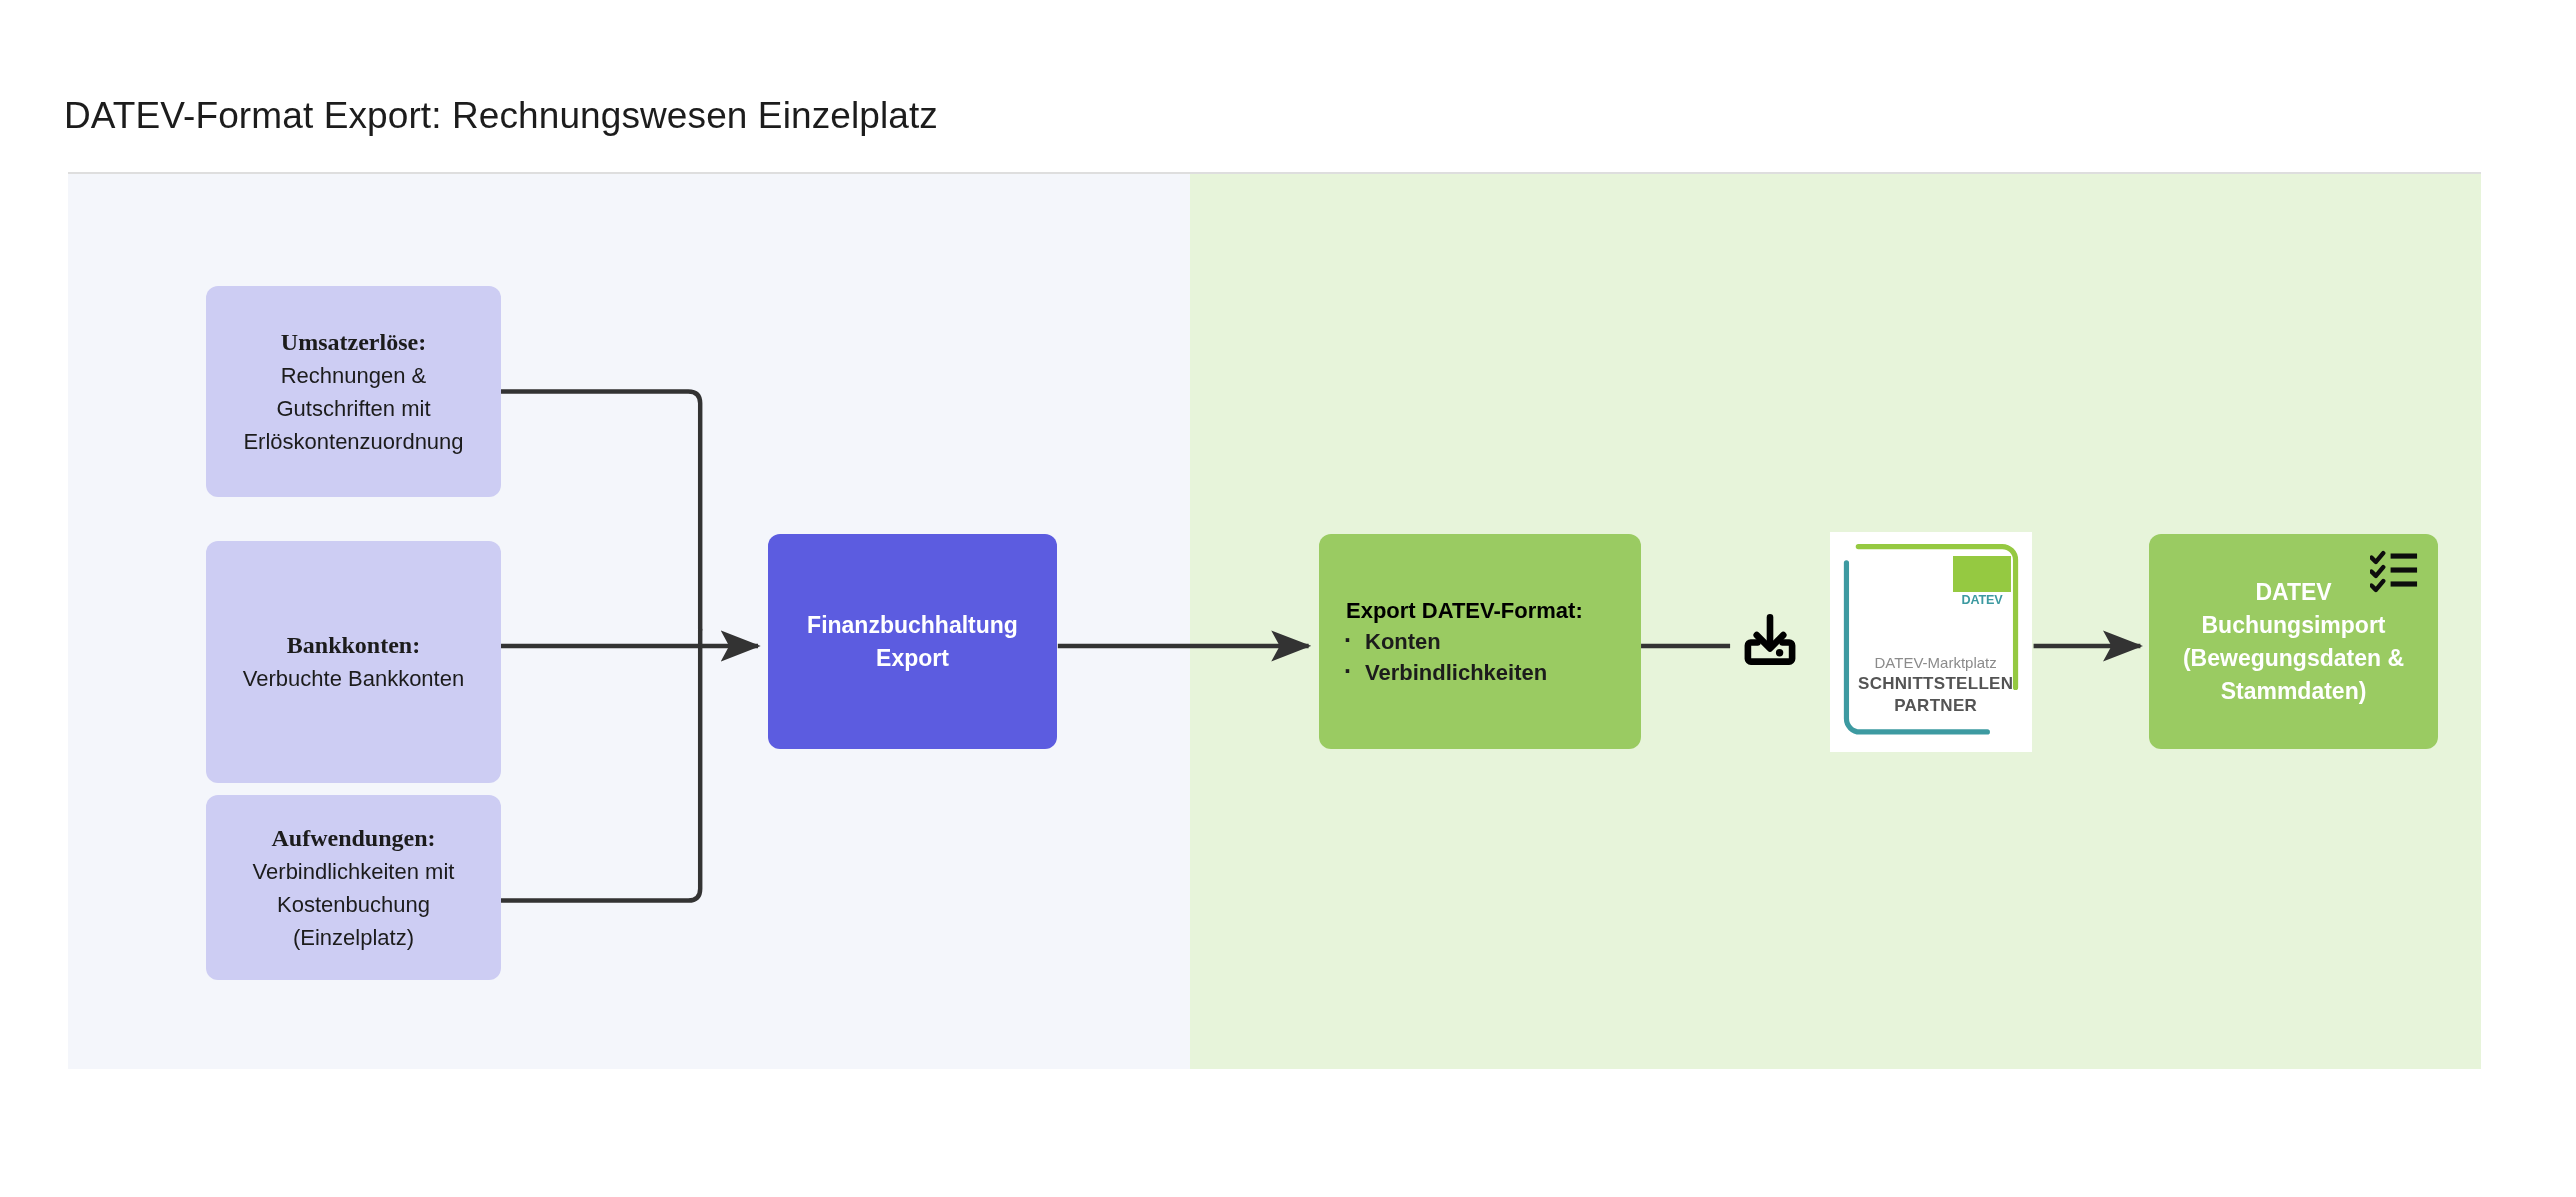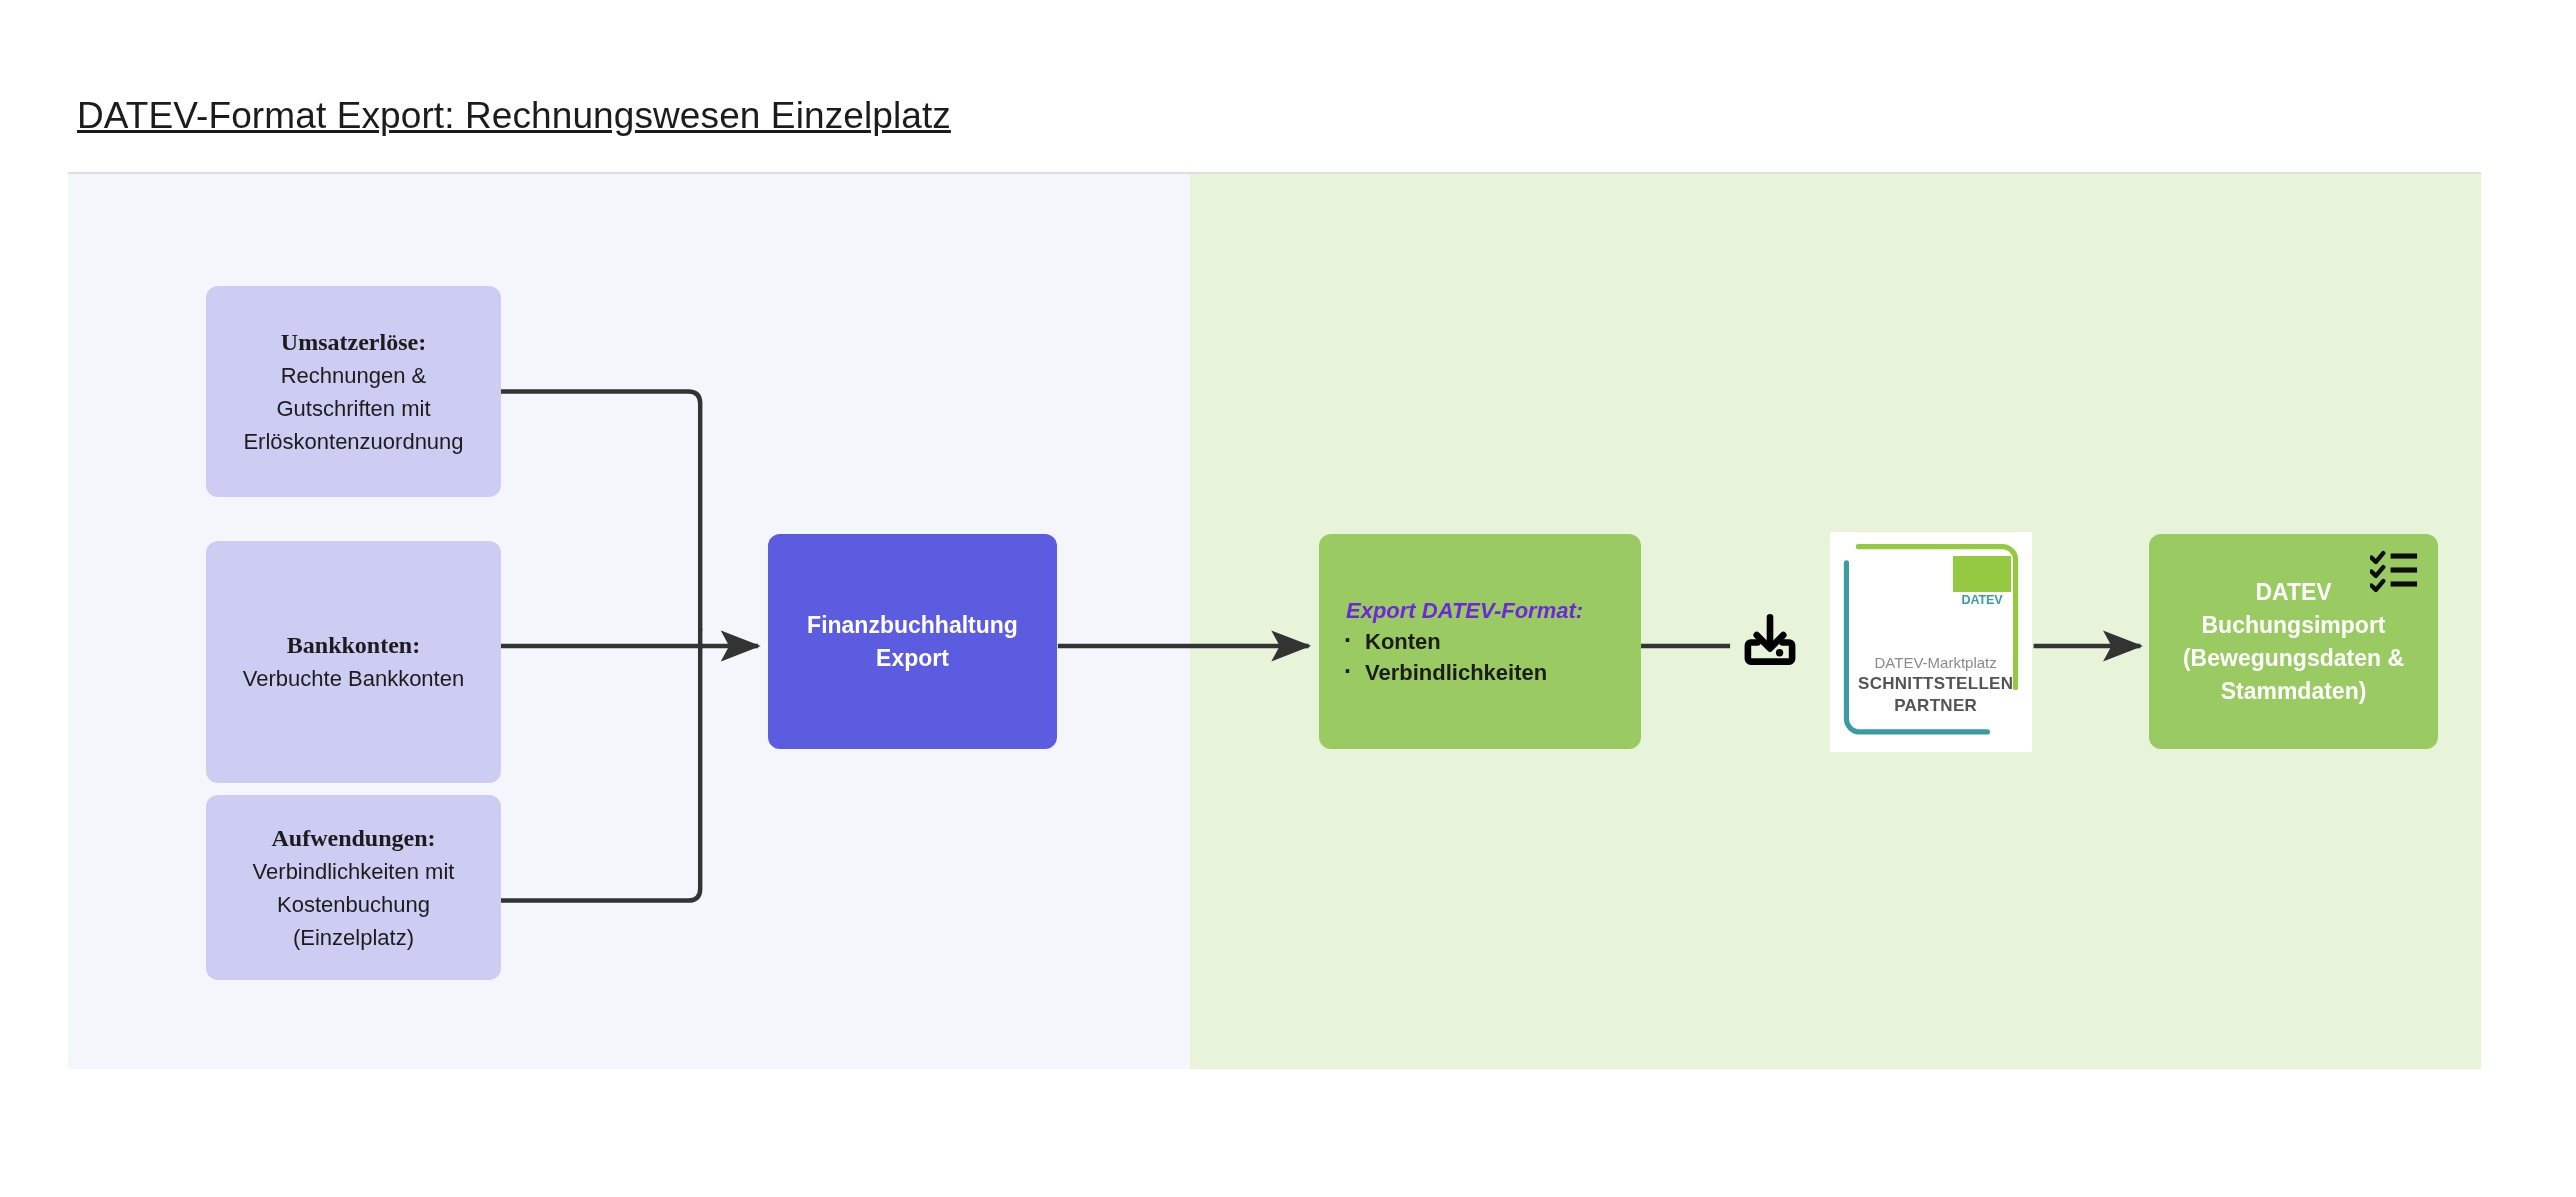--- a/index.html
+++ b/index.html
@@ -11,28 +11,27 @@
     width: 2576px;
     height: 1197px;
     font-family: "Liberation Sans", "DejaVu Sans", sans-serif;
     position: relative;
     overflow: hidden;
   }
 
   
   #page-title {
     position: absolute;
-    left: 77px;
+    left: 64px;
     top: 95px;
     font-size: 37px;
     font-weight: 400;
     color: #1c1c1c;
     letter-spacing: 0.1px;
     white-space: nowrap;
-    text-decoration: underline;
   }
 
   
   #canvas {
     position: absolute;
     left: 68px;
     top: 172px;
     width: 2413px;
     height: 895px;
     border-top: 2.2px solid #dedede;
@@ -106,27 +105,26 @@
     left: 1251px;
     top: 360px;
     width: 322px;
     height: 215px;
     background: #9acb62;
     padding: 0;
     align-items: flex-start;
     justify-content: center;
   }
   #node-export .export-head {
-    color: #6d28d9;
+    color: #000000;
     font-weight: bold;
     font-size: 22px;
     line-height: 31px;
     padding-left: 27px;
     text-align: left;
-    font-style: italic;
   }
   #node-export ul {
     margin: 0;
     padding: 0 7.4px 0 46px;
     list-style: none;
     text-align: left;
   }
   #node-export li {
     position: relative;
     color: #1c1c1c;

